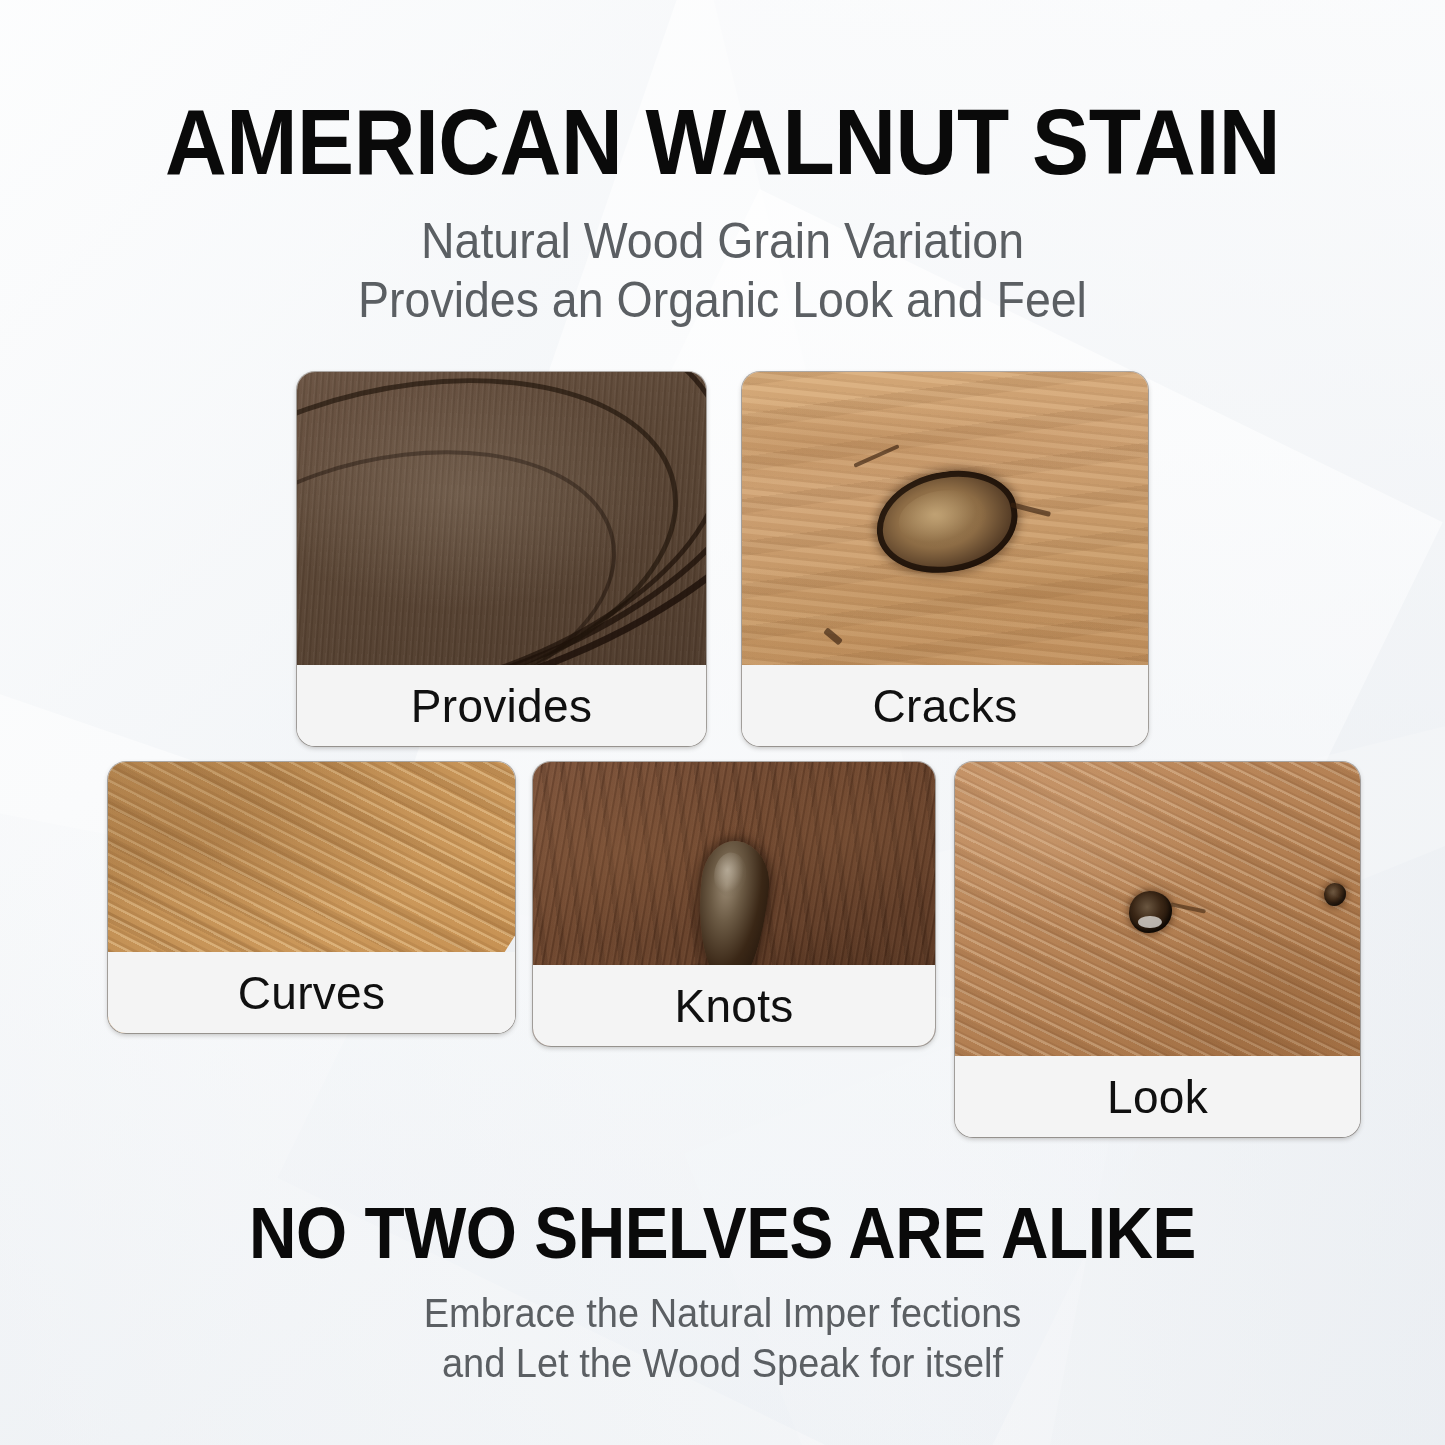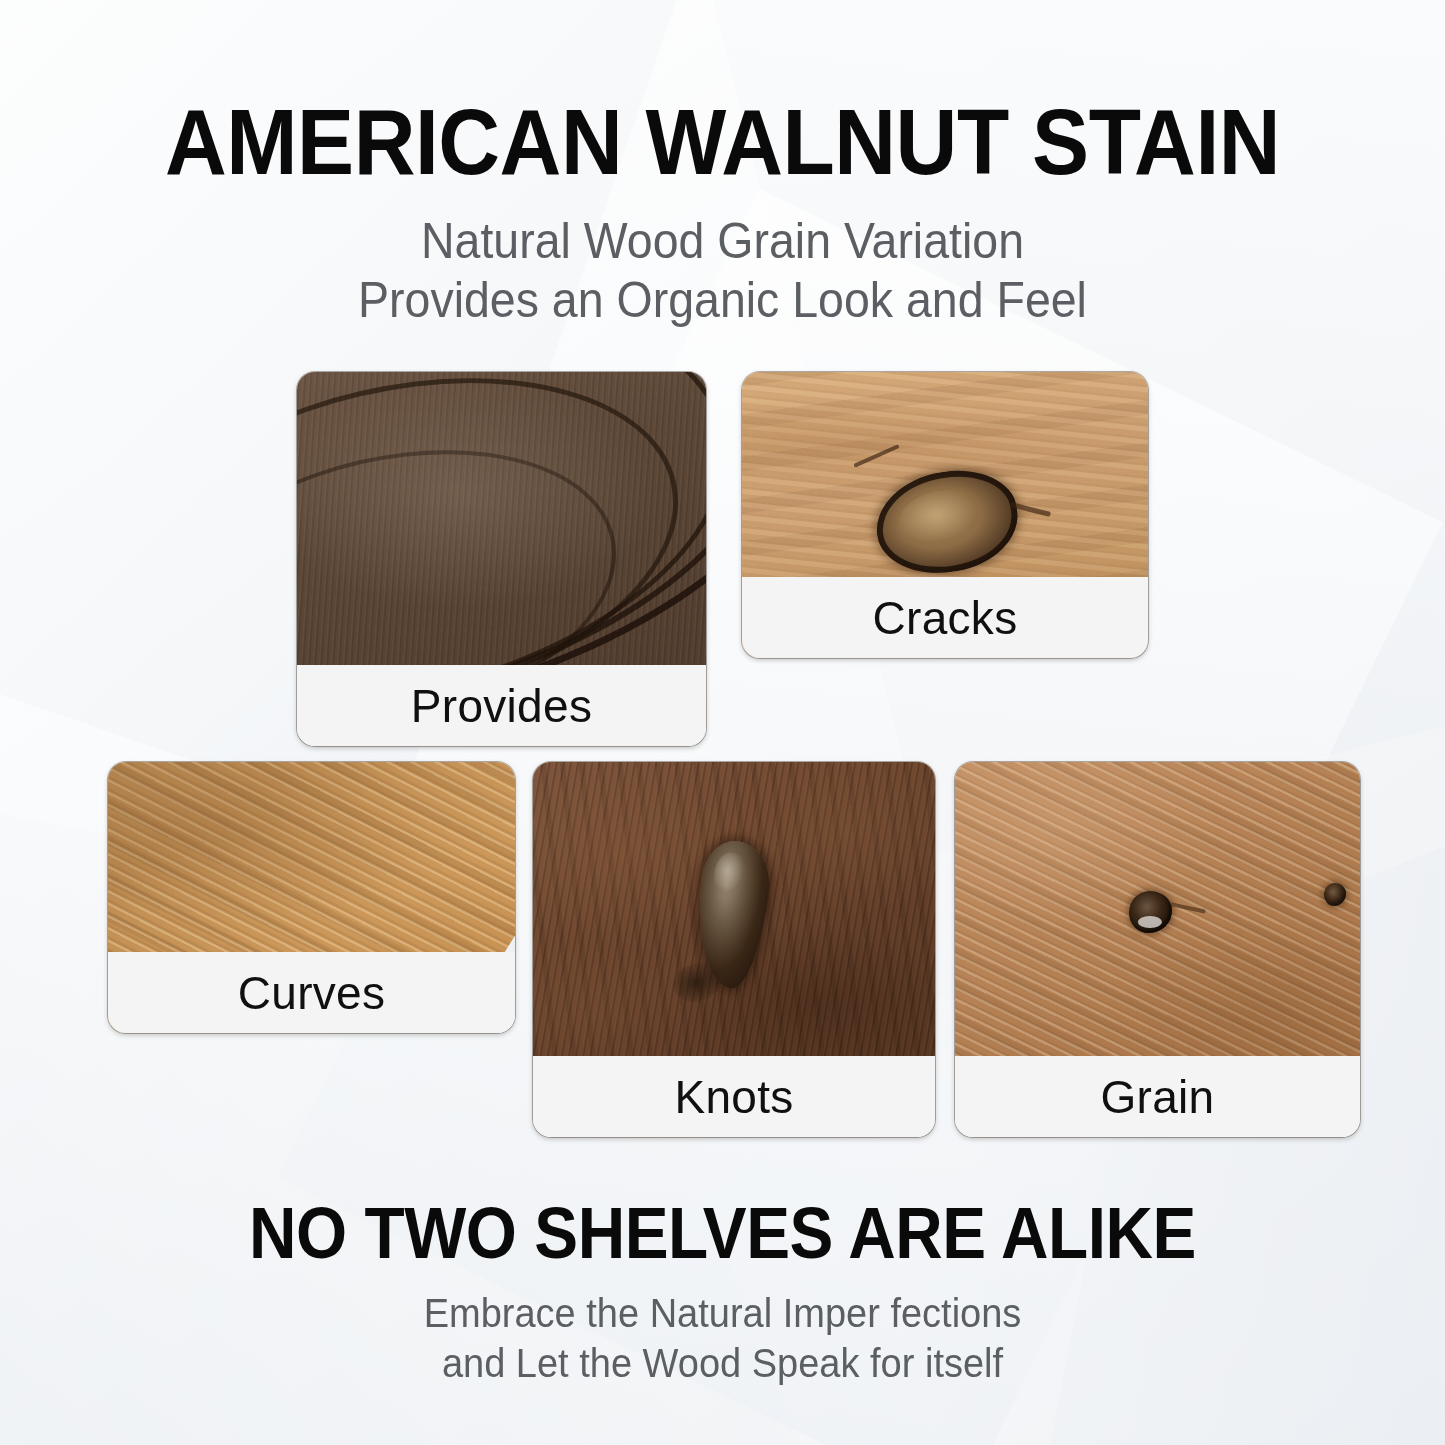--- a/index.html
+++ b/index.html
@@ -132,27 +132,27 @@
     justify-content: center;
     background: #f4f4f4;
     color: #101010;
     font-size: 46px;
     font-weight: 400;
     letter-spacing: 0.3px;
   }
 
   
   #card-textures { left: 297px;  top: 372px; width: 409px; height: 374px; }
-  #card-cracks   { left: 742px;  top: 372px; width: 406px; height: 286px; }
+  #card-cracks   { left: 742px;  top: 372px; width: 406px; height: 374px; }
   #card-textures .card-photo, #card-cracks .card-photo { height: 293px; }
   #card-textures .card-caption, #card-cracks .card-caption { height: 81px; }
 
   
   #card-curves { left: 108px;  top: 762px; width: 407px; height: 271px; }
-  #card-knots  { left: 533px;  top: 762px; width: 402px; height: 375px; }
+  #card-knots  { left: 533px;  top: 762px; width: 402px; height: 284px; }
   #card-holes  { left: 955px;  top: 762px; width: 405px; height: 375px; }
   #card-curves .card-photo, #card-knots .card-photo, #card-holes .card-photo { height: 294px; }
   #card-curves .card-caption, #card-knots .card-caption, #card-holes .card-caption { height: 81px; }
 
   
   .wood { position: absolute; inset: 0; }
 
   
   .wood-textures {
     background:
@@ -421,21 +421,21 @@
 
   <div class="card" id="card-holes">
     <div class="card-photo">
       <div class="wood wood-holes">
         <div class="holes-shade"></div>
         <div class="hole h-main"></div>
         <div class="hole-tail"></div>
         <div class="hole h-small"></div>
       </div>
     </div>
-    <div class="card-caption">Grain</div>
+    <div class="card-caption">Look</div>
   </div>
 
   <div class="headline" id="footline">NO TWO SHELVES ARE ALIKE</div>
 
   <div id="footsub">
     <span class="ln">Embrace the Natural Imper fections</span>
     <span class="ln">and Let the Wood Speak for itself</span>
   </div>
 
 </div>

